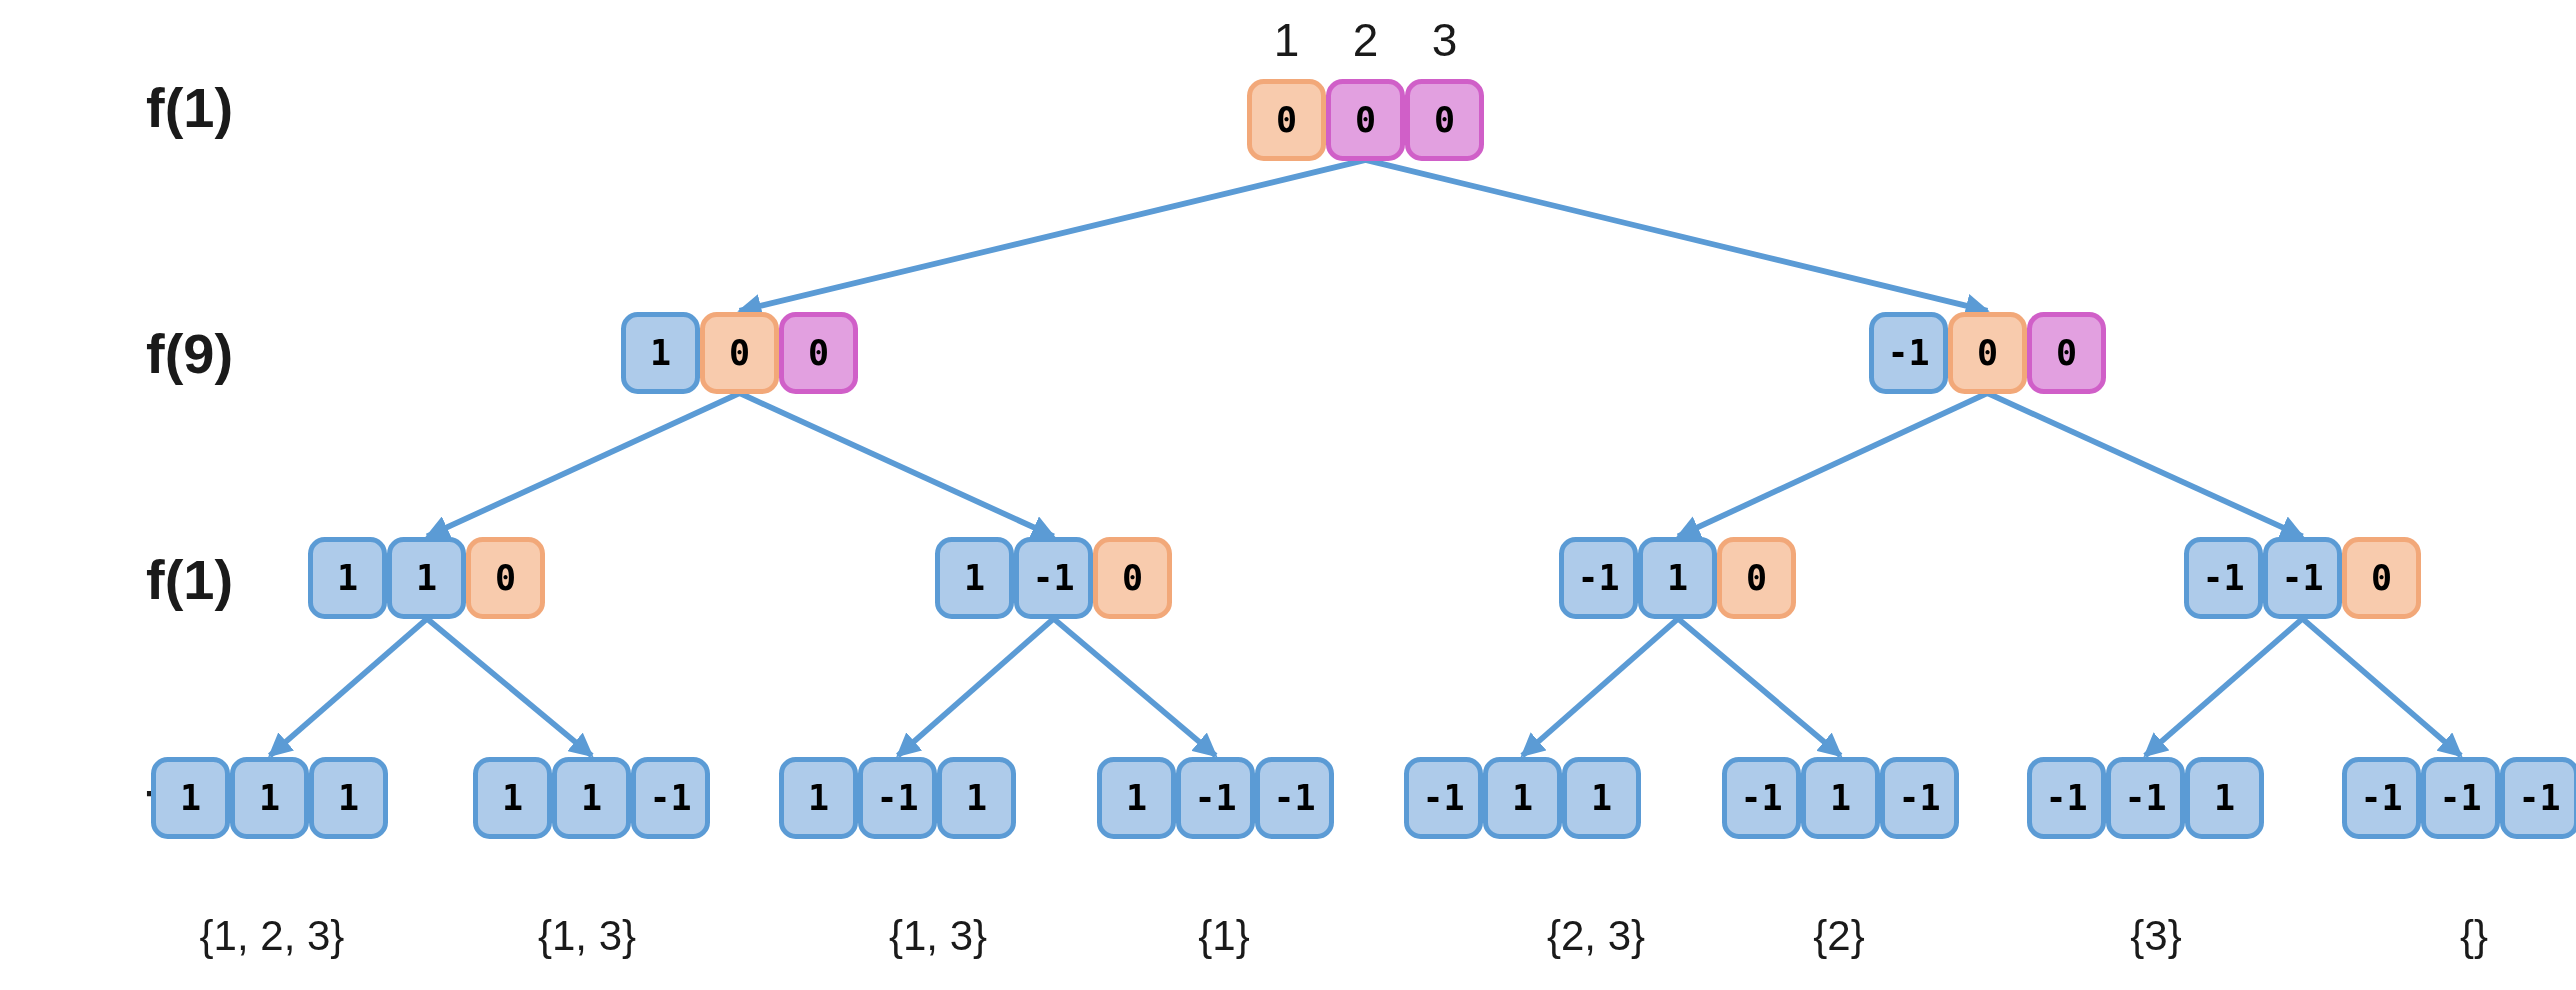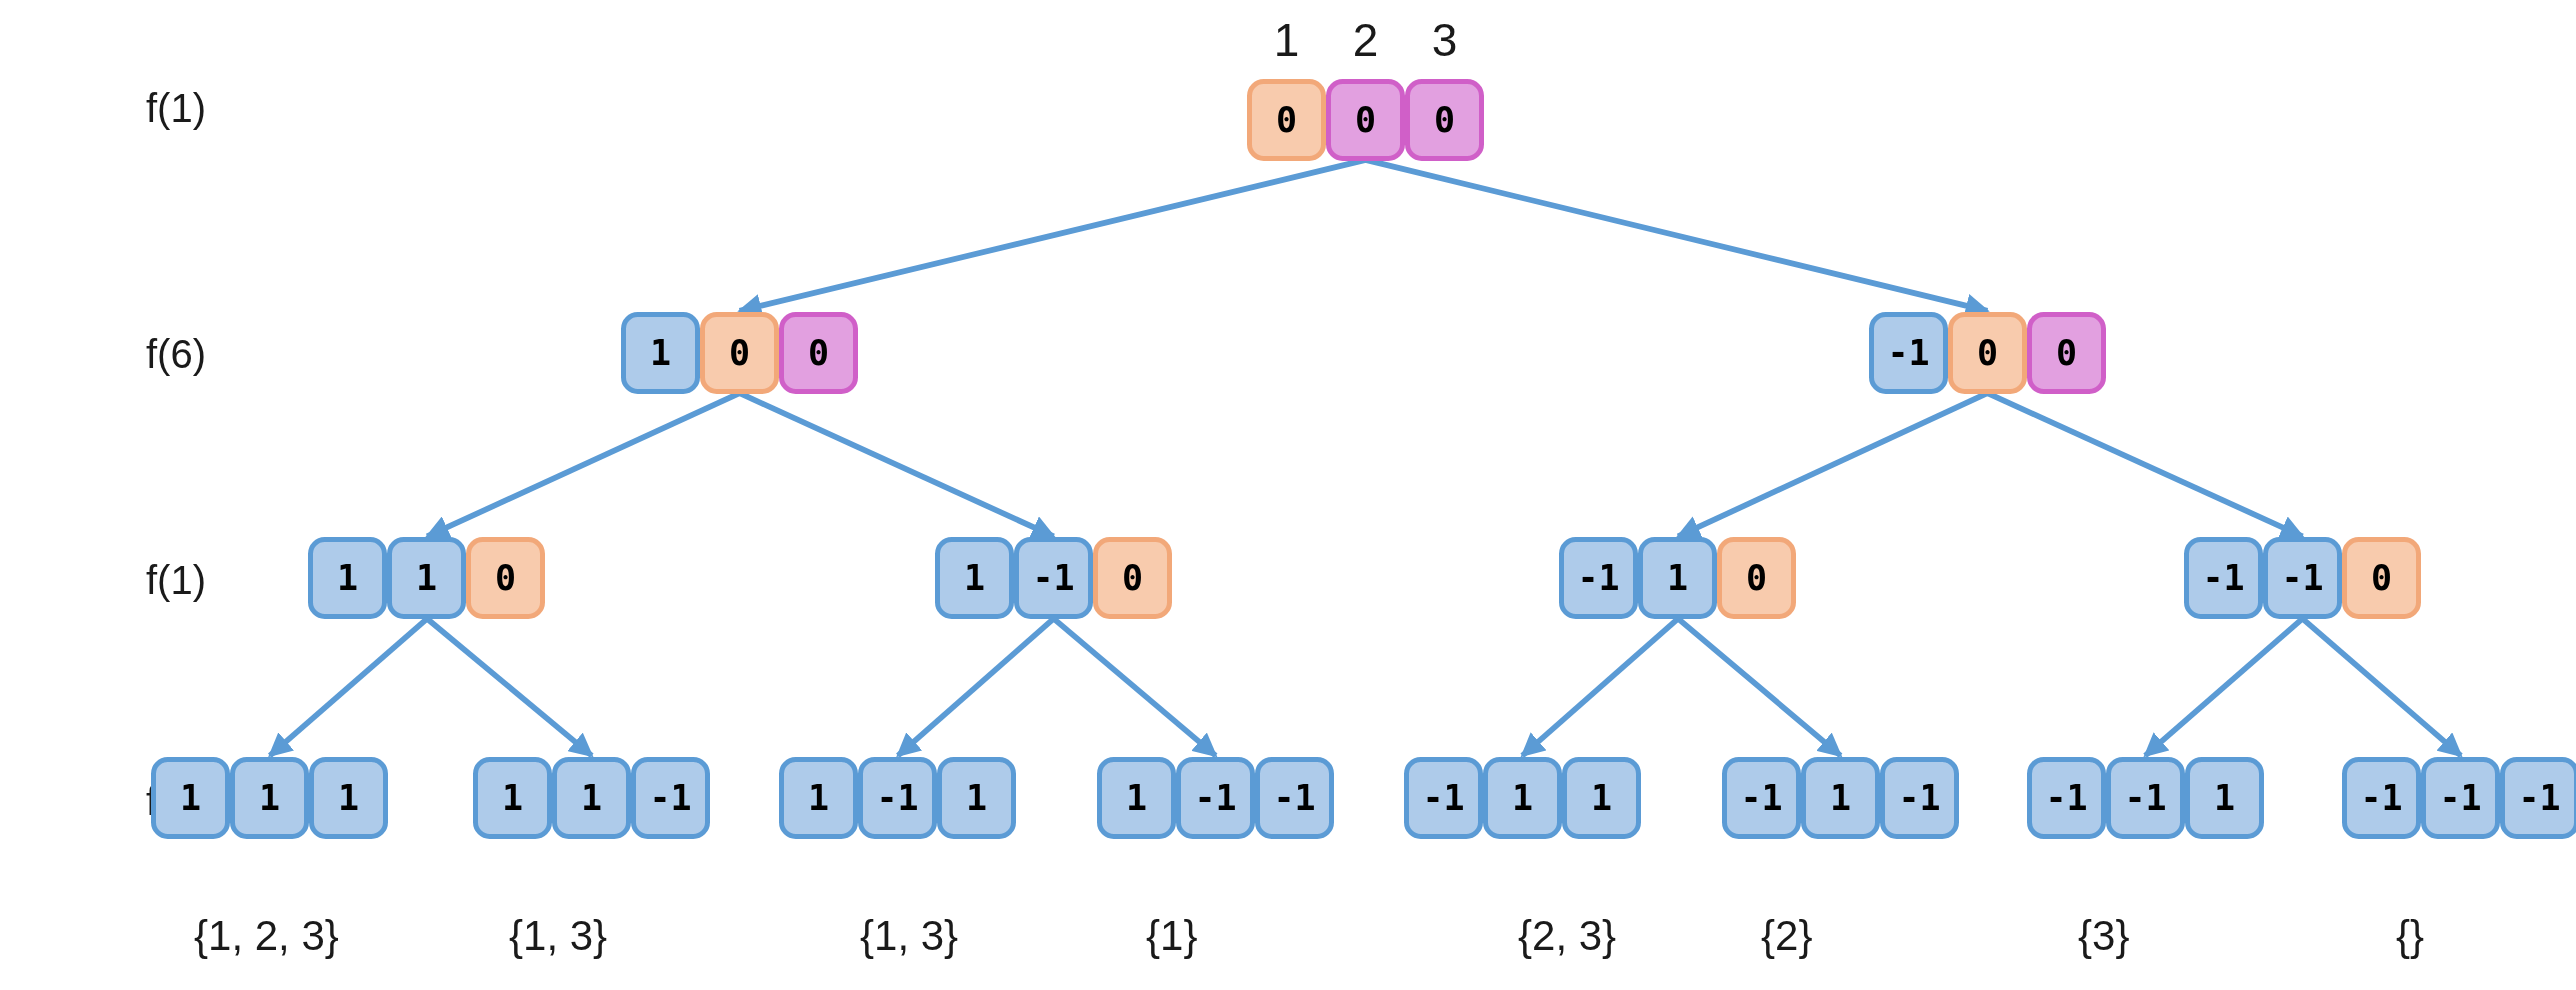--- a/index.html
+++ b/index.html
@@ -21,30 +21,30 @@
     font-family:"DejaVu Sans Mono", monospace;
     font-weight:700;
     font-size:35px;
     color:#000000;
   }
   .cell.blue  {background:#AECBEA;border:5.2px solid #5B9BD5;}
   .cell.orange{background:#F8CBAD;border:5.2px solid #F2A879;}
   .cell.pink  {background:#E2A0E0;border:5.2px solid #D05FC8;}
   .rowlabel{
     position:absolute;left:146px;
-    font-size:40px;font-weight:400;color:#1a1a1a;
+    font-size:56px;font-weight:700;color:#1a1a1a;
     height:52px;line-height:52px;white-space:nowrap;
   }
   .header-num{
     position:absolute;top:13px;width:79px;height:55px;line-height:55px;
     text-align:center;font-size:46px;font-weight:300;color:#1a1a1a;
   }
   .setlabel{
     position:absolute;top:912px;width:156px;height:47px;line-height:47px;
-    font-size:42px;font-weight:300;color:#1a1a1a;white-space:nowrap;
+    text-align:center;font-size:42px;font-weight:300;color:#1a1a1a;white-space:nowrap;
   }
 </style>
 </head>
 <body>
 
 <div class="stage">
 
   <svg id="edge-layer" viewBox="0 0 4946 1901" xmlns="http://www.w3.org/2000/svg">
     <defs>
       <marker id="arrow" viewBox="0 0 10 10" refX="9" refY="5" markerWidth="4.2" markerHeight="4.2" orient="auto-start-reverse">
@@ -67,21 +67,21 @@
         <line x1="4421" y1="1188" x2="4119" y2="1451" stroke="#5B9BD5" stroke-width="11" marker-end="url(#arrow)"></line>
         <line x1="4421" y1="1188" x2="4725" y2="1451" stroke="#5B9BD5" stroke-width="11" marker-end="url(#arrow)"></line>
       </g>
   </svg>
 
   <div class="header-num" style="left:1247px">1</div>
   <div class="header-num" style="left:1326px">2</div>
   <div class="header-num" style="left:1405px">3</div>
 
   <div class="rowlabel" style="top:82px">f(1)</div>
-  <div class="rowlabel" style="top:328px">f(6)</div>
+  <div class="rowlabel" style="top:328px">f(9)</div>
   <div class="rowlabel" style="top:554px">f(1)</div>
   <div class="rowlabel" style="top:775px">f(4)</div>
 
   <div id="node-layer">
       <div class="node" style="left: 1247px; top: 79px;">
         <div class="cell orange">
           <span>0</span>
         </div>
         <div class="cell pink">
           <span>0</span>

